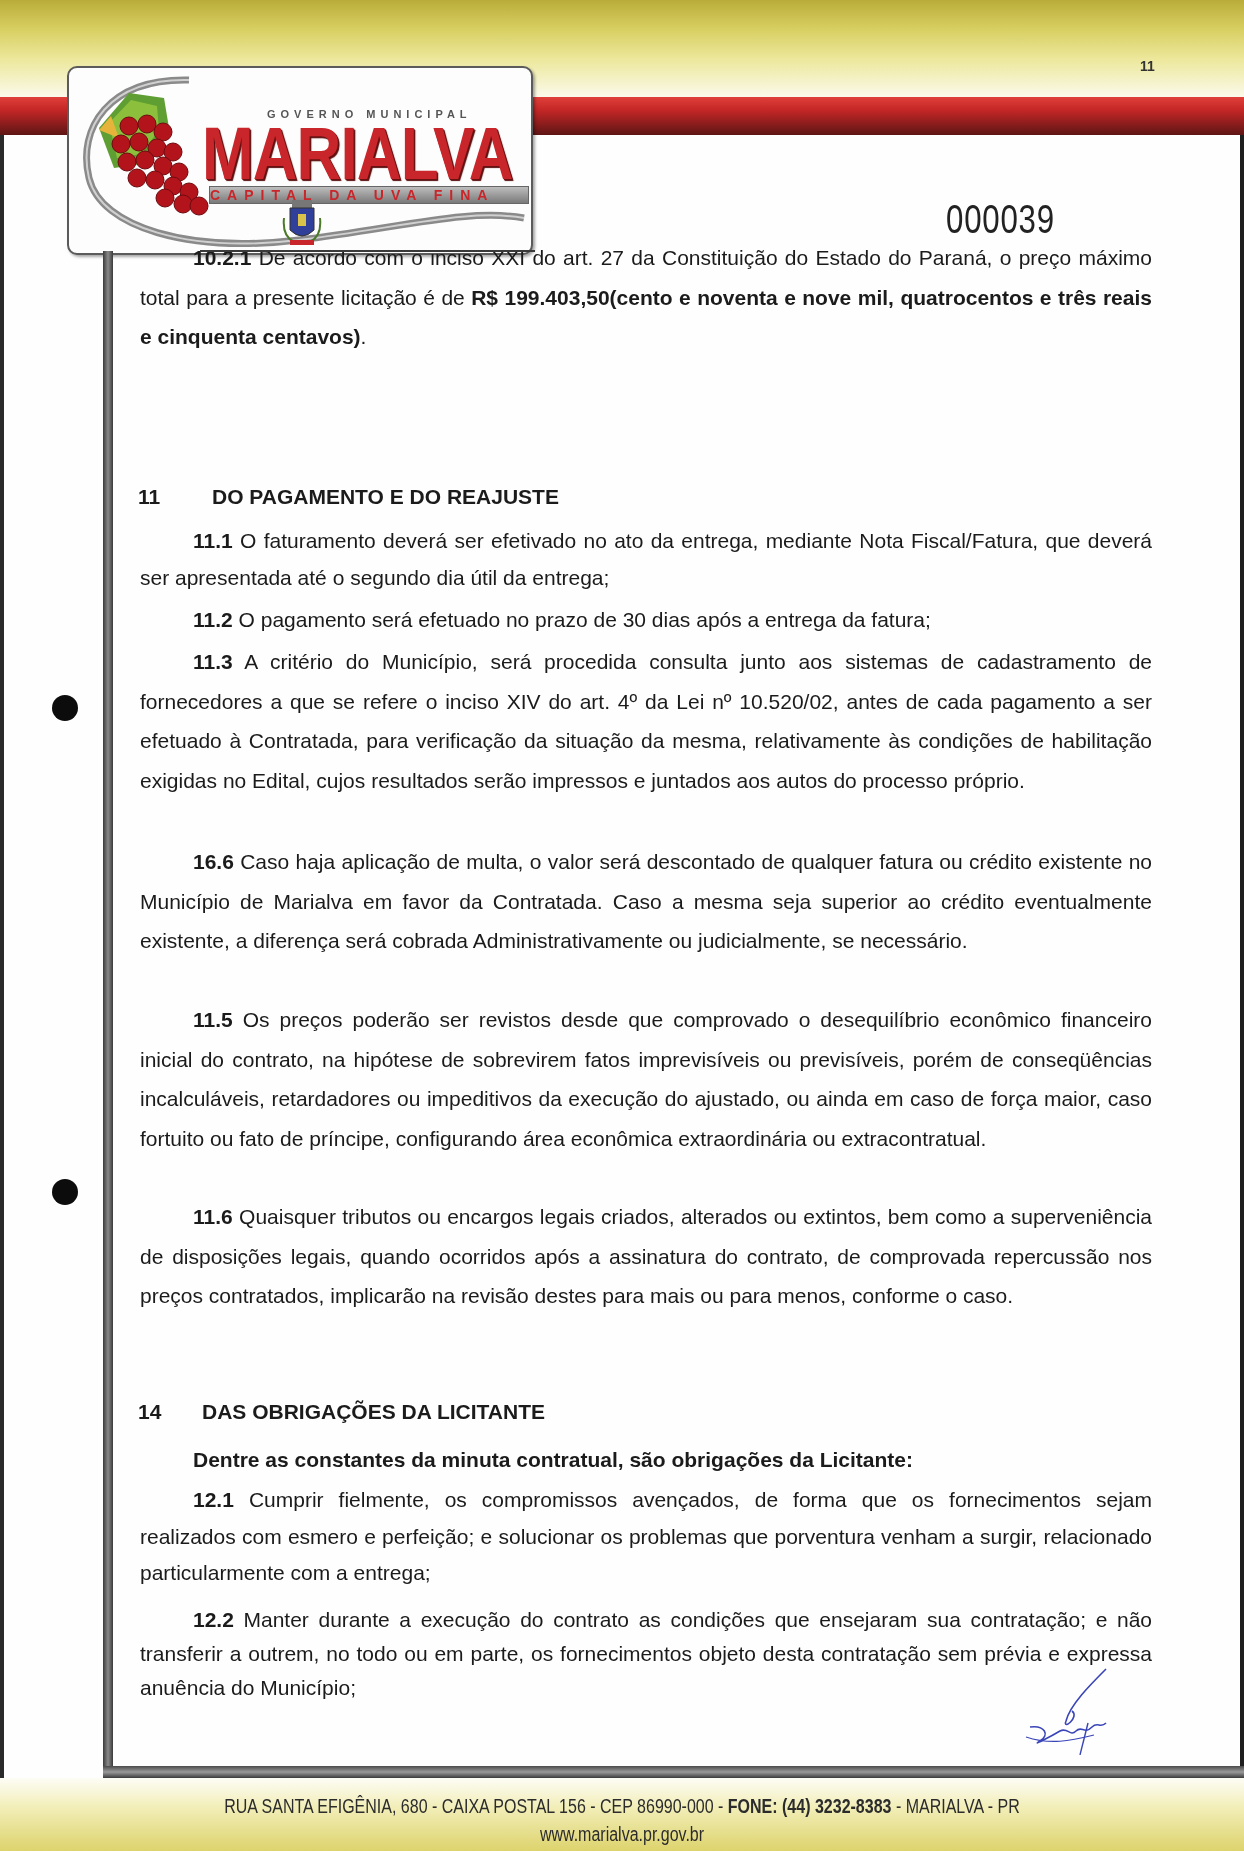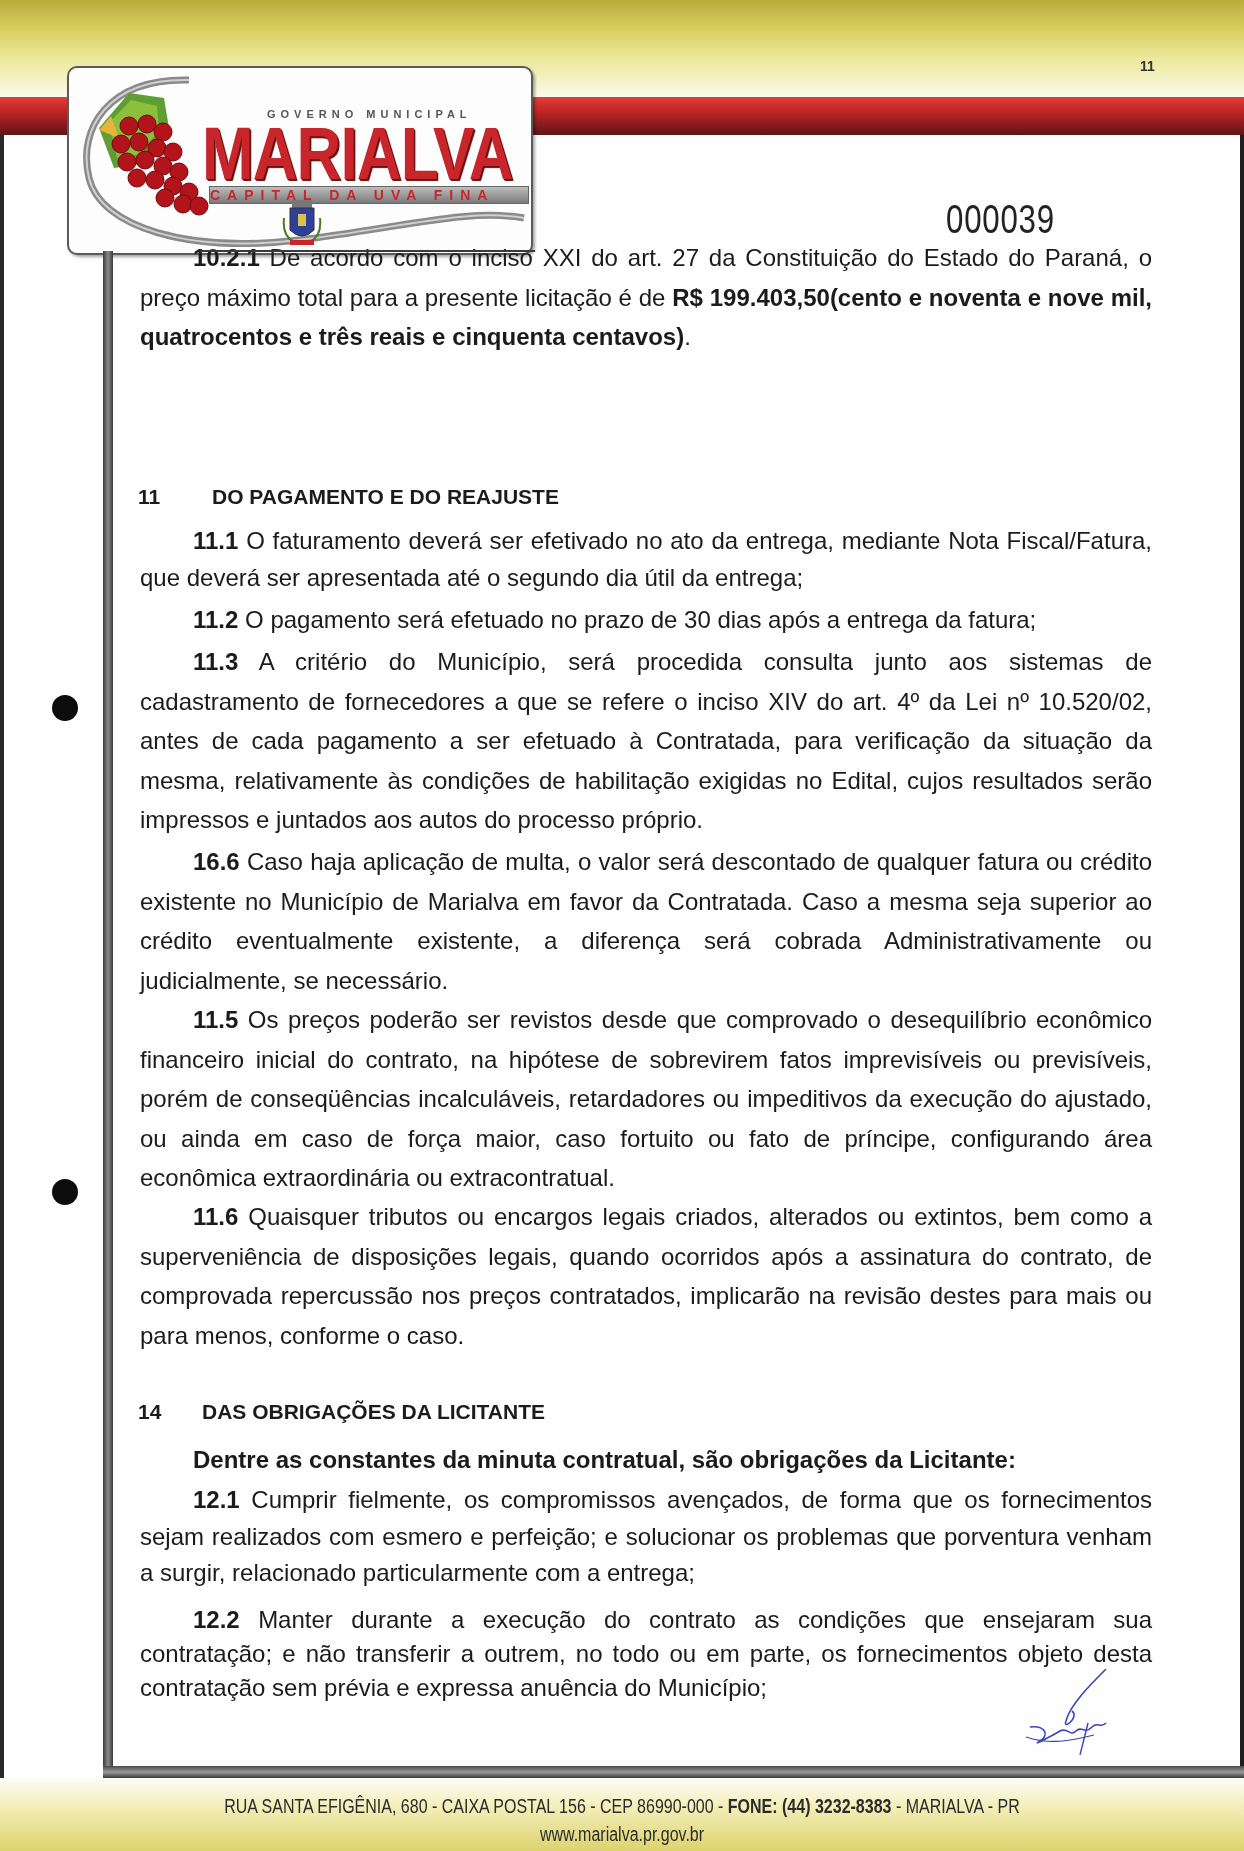--- a/index.html
+++ b/index.html
@@ -20,21 +20,21 @@
   .tagline { position: absolute; left: 140px; top: 118px; width: 318px; height: 16px; background: linear-gradient(#bdbdbd, #7a7a7a); border: 1px solid #666; }
   .tagline span { display: block; text-align: left; font-size: 14px; letter-spacing: 7px; color: #c8262a; font-weight: bold; line-height: 16px; }
   .crest { position: absolute; left: 213px; top: 130px; width: 40px; height: 50px; }
   .frame-left { position: absolute; left: 103px; top: 251px; width: 10px; height: 1525px; background: linear-gradient(to right, #3a3a3a, #8a8a8a, #3a3a3a); }
   .frame-bottom { position: absolute; left: 103px; top: 1766px; width: 1141px; height: 12px; background: linear-gradient(to bottom, #4a4a4a, #9a9a9a, #3a3a3a); }
   .hole { position: absolute; width: 26px; height: 26px; border-radius: 50%; background: #0c0c0c; }
   .footer-band { position: absolute; left: 0; top: 1778px; width: 1244px; height: 73px; background: linear-gradient(to bottom, #fdfdf6 0%, #f2eeb8 40%, #ddd36d 100%); }
   .footer-address { position: absolute; left: 0; top: 1795px; width: 1244px; text-align: center; font-size: 20px; color: #2c2c2c; transform: scaleX(0.80); transform-origin: center top; white-space: nowrap; }
   .footer-address b { font-weight: bold; }
   .footer-web { position: absolute; left: 0; top: 1823px; width: 1244px; text-align: center; font-size: 20px; color: #2c2c2c; transform: scaleX(0.80); transform-origin: center top; }
-  .body-text { position: absolute; left: 140px; width: 1012px; font-size: 24px; line-height: 39.5px; text-align: justify; color: #1b1b1b; }
+  .body-text { position: absolute; left: 140px; width: 1012px; font-size: 21px; line-height: 39.5px; text-align: justify; color: #1b1b1b; }
   .body-text .num { font-weight: bold; }
   .indent { text-indent: 53px; }
   .heading { position: absolute; font-size: 21px; font-weight: bold; color: #1b1b1b; }
   .heading .hnum { position: absolute; left: 0; top: 0; }
   .heading .htext { position: absolute; top: 0; white-space: nowrap; }
   .strike-line { position: absolute; left: 200px; top: 250px; width: 335px; height: 2px; background: #3a3a3a; }
   .signature { position: absolute; left: 1010px; top: 1665px; width: 110px; height: 90px; }
 </style>
 </head>
 <body>

